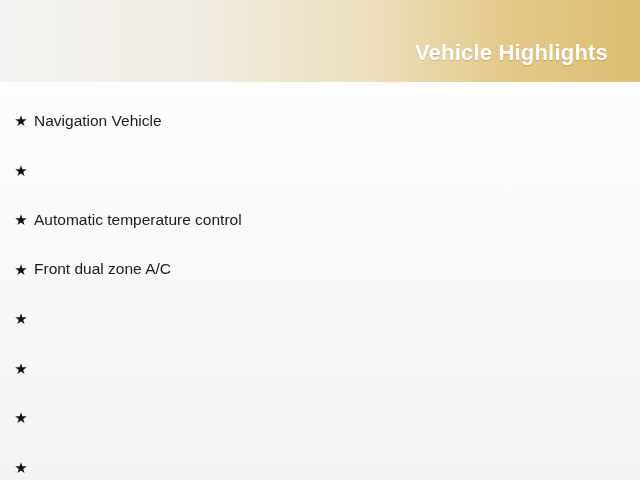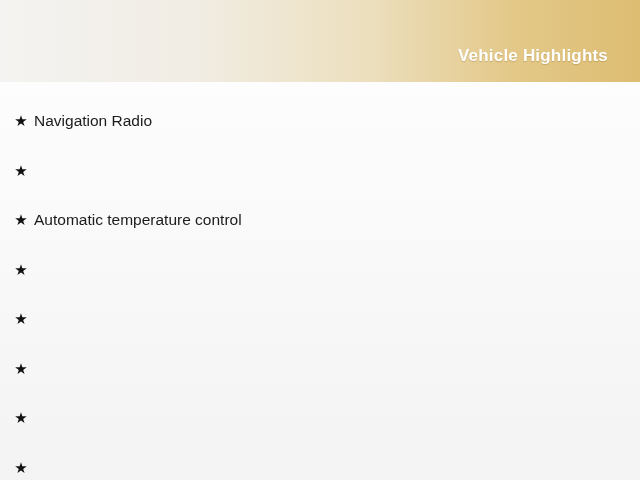--- a/index.html
+++ b/index.html
@@ -24,21 +24,21 @@
   .header {
     height: 82px;
     flex: 0 0 82px;
     background: linear-gradient(90deg, #f4f3f1 0%, #f1ede4 30%, #ecdfbd 58%, #e3c888 80%, #ddbd72 100%);
     position: relative;
   }
   .header-title {
     position: absolute;
     right: 32px;
     bottom: 16px;
-    font-size: 17px;
+    font-size: 22px;
     font-weight: bold;
     color: #ffffff;
     letter-spacing: 0.2px;
     text-shadow: 0 1px 1px rgba(140,110,50,0.35);
   }
   .list {
     flex: 1 1 auto;
     padding: 14px 0 0 0;
     margin: 0;
     list-style: none;
@@ -69,31 +69,32 @@
 
 <div class="panel">
 
   <div class="header">
     <div class="header-title">Vehicle Highlights</div>
   </div>
 
   <ul class="list">
     <li class="list-item">
       <span class="bullet">★</span>
-      <span class="item-label">Navigation Radio</span>
+      <span class="item-label">Navigation Vehicle</span>
     </li>
     <li class="list-item">
       <span class="bullet">★</span>
     </li>
     <li class="list-item">
       <span class="bullet">★</span>
       <span class="item-label">Automatic temperature control</span>
     </li>
     <li class="list-item">
       <span class="bullet">★</span>
+      <span class="item-label">Front dual zone A/C</span>
     </li>
     <li class="list-item">
       <span class="bullet">★</span>
     </li>
     <li class="list-item">
       <span class="bullet">★</span>
     </li>
     <li class="list-item">
       <span class="bullet">★</span>
     </li>

